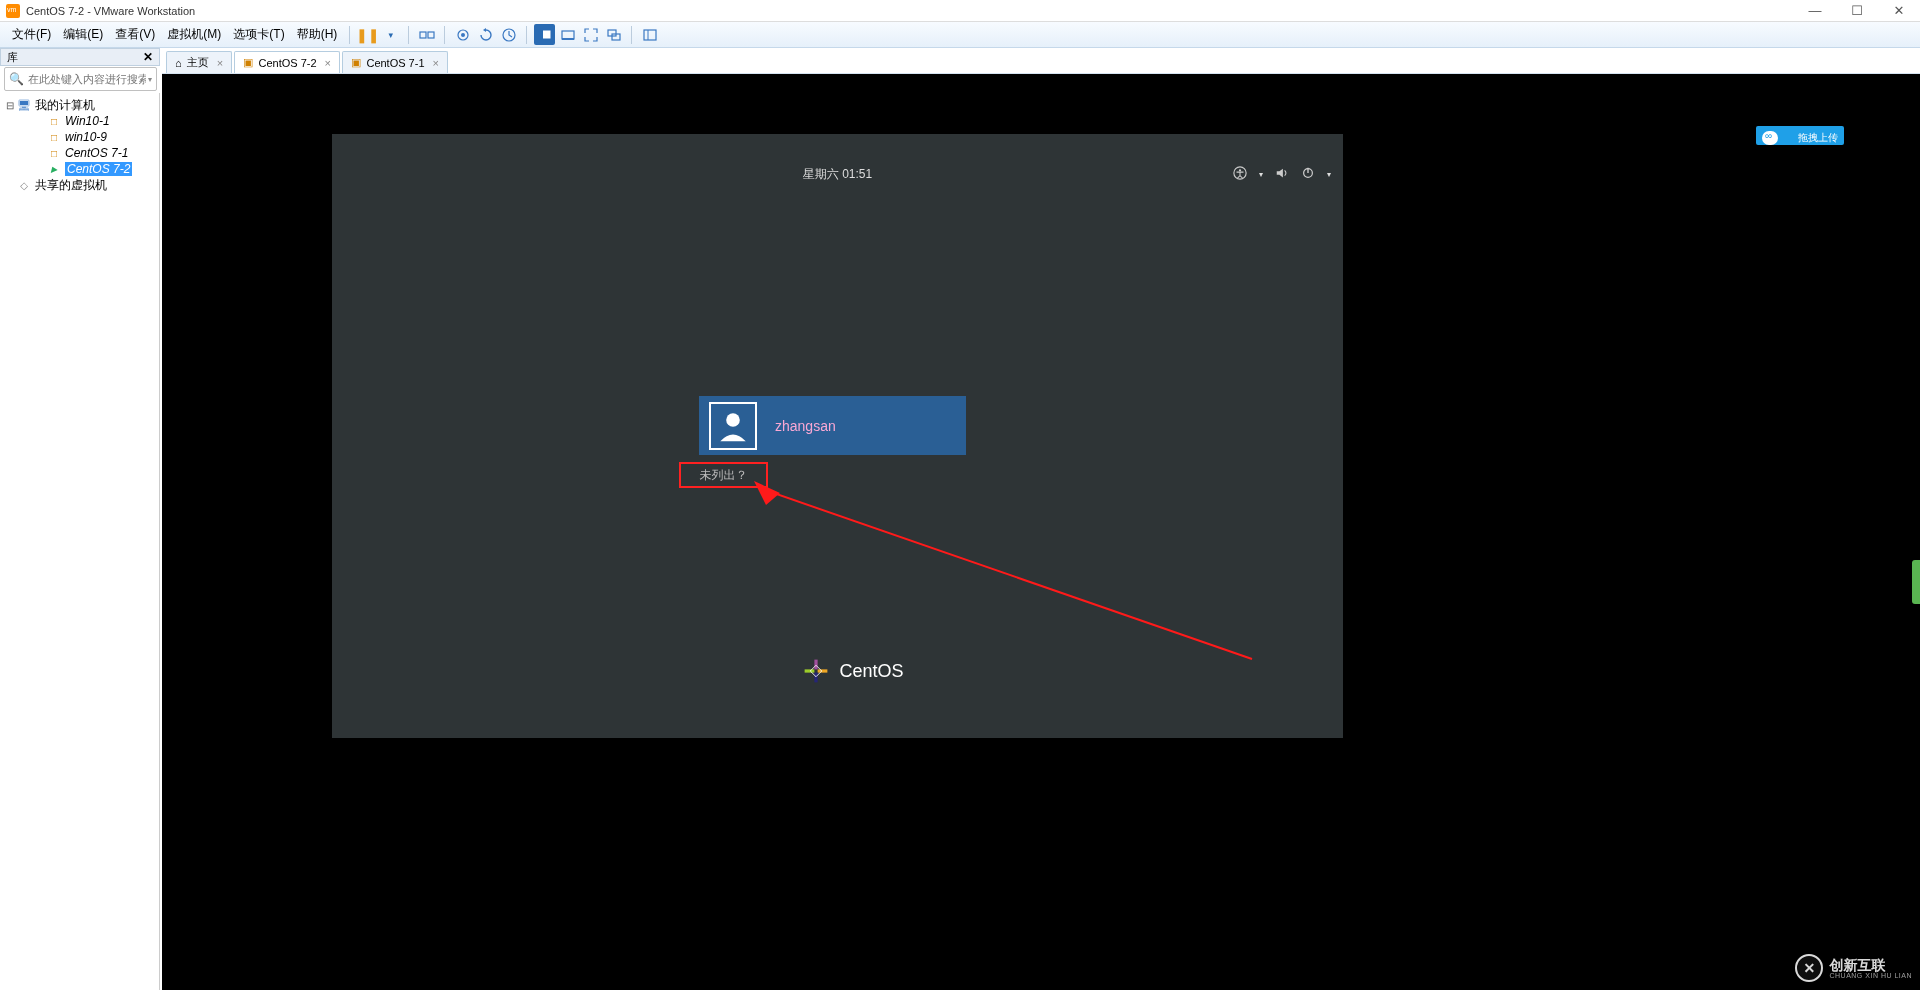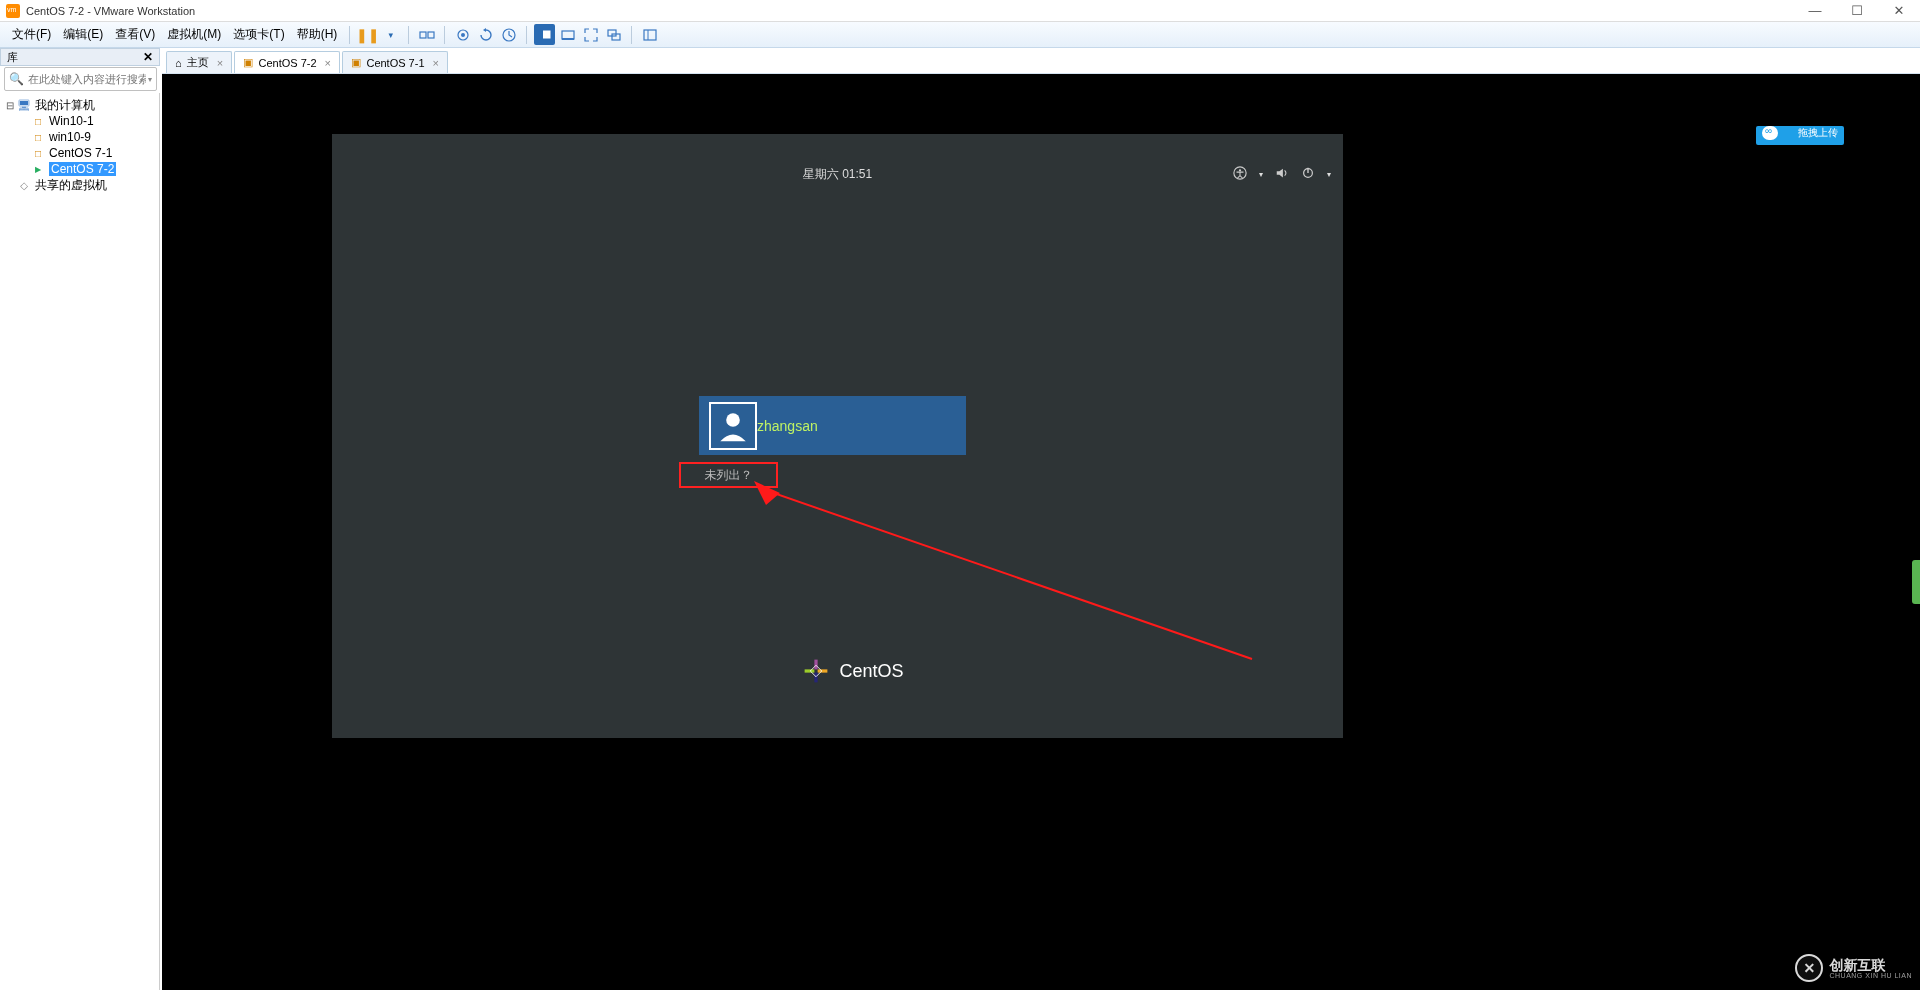--- a/index.html
+++ b/index.html
@@ -23,21 +23,21 @@
 
 .library-header { position: absolute; left: 0; top: 48px; width: 160px; height: 18px; background: #e8eef6; border: 1px solid #bfd0e0; font-size: 11px; padding: 1px 6px; display: flex; justify-content: space-between; align-items: center; }
 .library-header .close-x { cursor: pointer; font-size: 12px; font-weight: bold; }
 .search-wrap { position: absolute; left: 4px; top: 67px; width: 153px; height: 24px; border: 1px solid #c0c0c0; border-radius: 2px; display: flex; align-items: center; padding: 0 4px; background: #fff; }
 .search-wrap .mag { color: #888; font-size: 12px; margin-right: 4px; }
 .search-wrap input { border: none; outline: none; font-size: 11px; width: 100%; }
 .search-wrap .dd { color: #888; font-size: 8px; margin-left: 2px; }
 
 .tree { position: absolute; left: 0; top: 93px; width: 160px; bottom: 0; background: #fff; border-right: 1px solid #ccc; padding-top: 4px; font-size: 12px; }
 .tree-row { display: flex; align-items: center; height: 16px; padding-left: 6px; cursor: pointer; white-space: nowrap; }
-.tree-row.indent1 { padding-left: 30px; }
+.tree-row.indent1 { padding-left: 46px; font-style: italic; }
 .tree-row.selected span.lbl { background: #3399ff; color: #fff; padding: 0 2px; }
 .tree-row .expander { width: 10px; font-size: 10px; color: #555; }
 .tree-row .ticon { width: 16px; height: 14px; margin-right: 3px; display: inline-flex; align-items: center; justify-content: center; font-size: 11px; }
 .ticon.comp { color: #3a78c2; }
 .ticon.vm-on::before { content: '▶'; color: #27ae60; font-size: 8px; }
 .ticon.vm-off::before { content: '□'; color: #d08000; font-size: 10px; }
 .ticon.shared::before { content: '◇'; color: #888; font-size: 10px; }
 
 
 .tabbar { position: absolute; left: 162px; right: 0; top: 48px; height: 26px; background: #fff; display: flex; align-items: flex-end; padding-left: 4px; gap: 2px; border-bottom: 1px solid #d5e3f1; }
@@ -52,31 +52,31 @@
 
 
 .gnome-top { position: absolute; top: 0; left: 0; right: 0; height: 24px; background: #2e3436; display: flex; align-items: center; justify-content: center; color: #ddd; font-size: 12px; margin-top: 28px; }
 .gnome-top .gtime { font-weight: 500; }
 .gnome-top .gright { position: absolute; right: 12px; display: flex; align-items: center; gap: 12px; }
 .gnome-top .gright span { font-size: 12px; cursor: pointer; }
 
 .user-tile { position: absolute; left: 367px; top: 262px; width: 267px; height: 59px; background: #2a5f95; display: flex; align-items: center; padding: 5px 10px; cursor: pointer; }
 .user-tile .avatar { width: 48px; height: 48px; border: 2px solid #fff; background: #2a5f95; display: flex; align-items: center; justify-content: center; }
 .user-tile .avatar svg { width: 34px; height: 34px; }
-.user-tile .uname { color: #bef264; font-size: 14px; }
-
-.not-listed { position: absolute; left: 347px; top: 328px; width: 99px; height: 26px; border: 2px solid #ff2121; display: flex; align-items: center; justify-content: center; color: #bbb; font-size: 12px; cursor: pointer; }
+.user-tile .uname { color: #f9a8d4; font-size: 14px; margin-left: 18px; }
+
+.not-listed { position: absolute; left: 347px; top: 328px; width: 89px; height: 26px; border: 2px solid #ff2121; display: flex; align-items: center; justify-content: center; color: #bbb; font-size: 12px; cursor: pointer; }
 
 .arrow-svg { position: absolute; left: 420px; top: 335px; pointer-events: none; }
 
 .centos-brand { position: absolute; left: 0; right: 0; bottom: 54px; display: flex; align-items: center; justify-content: center; gap: 10px; color: #fff; font-size: 18px; font-weight: 500; margin-left: 32px; }
 .centos-logo { width: 26px; height: 26px; position: relative; }
 
 
-.upload-badge { position: absolute; right: 76px; top: 126px; height: 19px; background: #1fa0e8; border-radius: 2px; display: flex; align-items: flex-start; padding: 0 6px; color: #fff; font-size: 10px; cursor: pointer; gap: 20px; }
+.upload-badge { position: absolute; right: 76px; top: 126px; height: 19px; background: #1fa0e8; border-radius: 2px; display: flex; align-items: flex-end; padding: 0 6px; color: #fff; font-size: 10px; cursor: pointer; gap: 20px; }
 .upload-badge .cloud { width: 16px; height: 14px; background: #fff; border-radius: 7px; position: relative; display: inline-block; }
 .upload-badge .cloud::after { content: '∞'; position: absolute; color: #1fa0e8; font-size: 10px; left: 3px; top: -1px; }
 
 
 .watermark { position: absolute; right: 8px; bottom: 8px; display: flex; align-items: center; gap: 6px; color: #fff; opacity: 0.85; }
 .watermark .wicon { width: 28px; height: 28px; border: 2px solid #fff; border-radius: 50%; display: flex; align-items: center; justify-content: center; font-size: 14px; font-weight: bold; background: #111; }
 .watermark .wtext { font-size: 14px; font-weight: bold; line-height: 1; }
 .watermark .wsub { font-size: 7px; opacity: 0.7; letter-spacing: 0.5px; }
 
 

